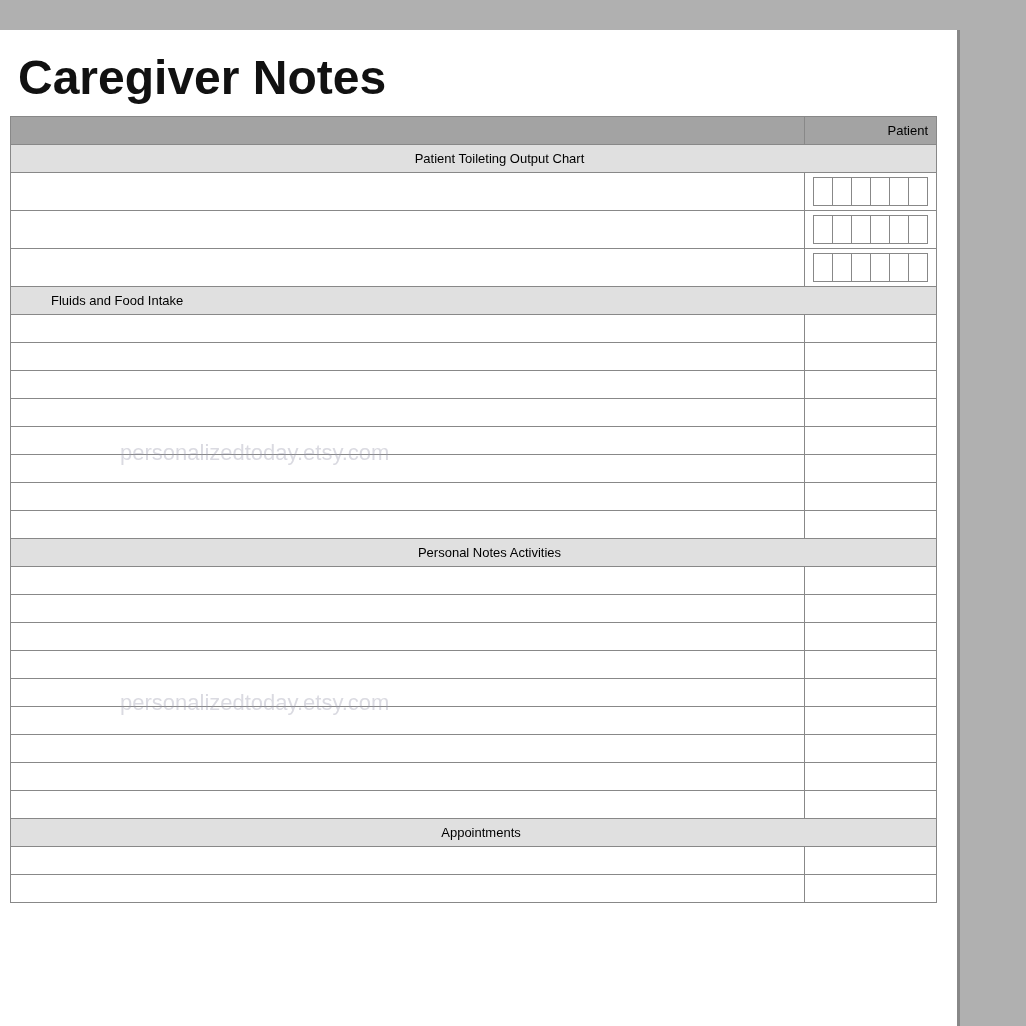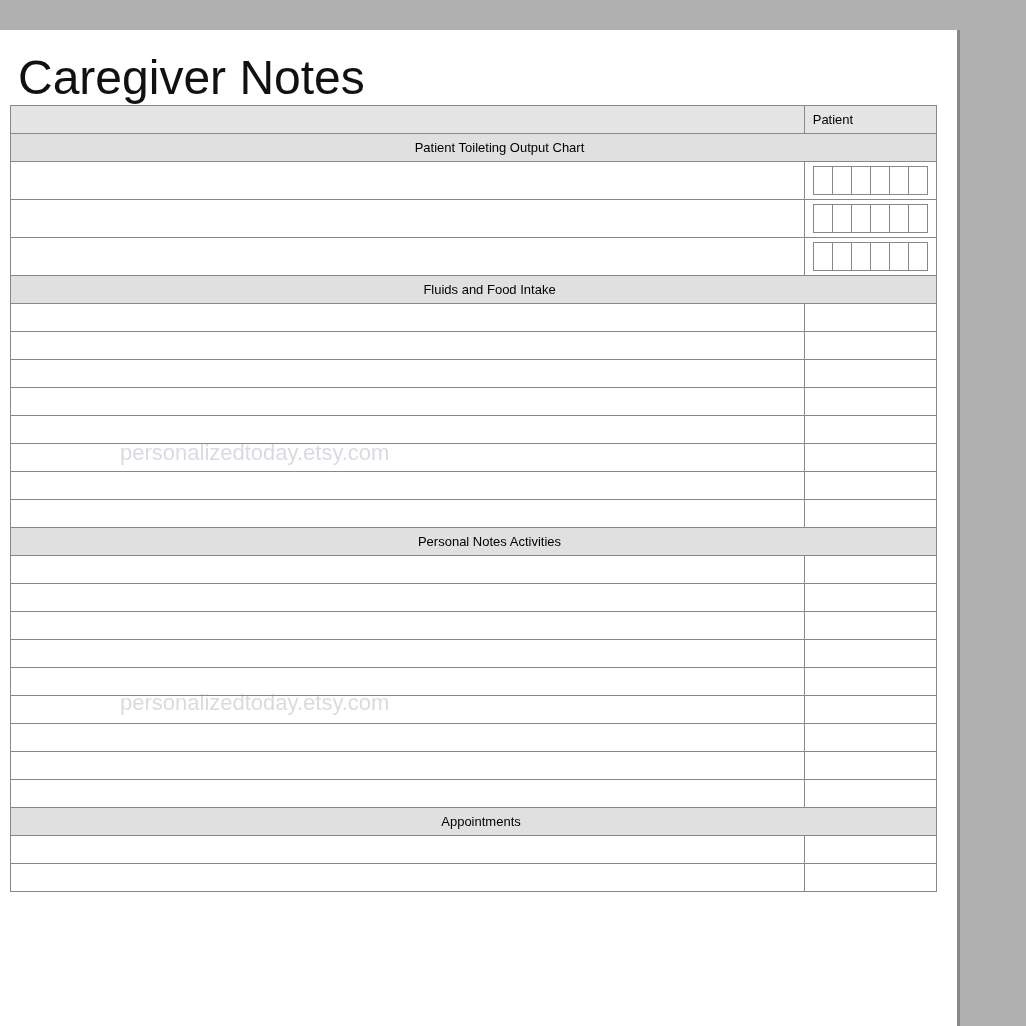--- a/index.html
+++ b/index.html
@@ -25,23 +25,23 @@
       margin: 30px 0 0 0;
       padding: 20px 20px 20px 10px;
       border-right: 3px solid #888;
       border-bottom: 3px solid #888;
       position: relative;
     }
 
     .page-title {
       font-family: Arial, sans-serif;
       font-size: 48px;
-      font-weight: normal;
+      font-weight: bold;
       color: #111;
-      margin-bottom: 0;
+      margin-bottom: 11px;
       padding-left: 8px;
     }
 
     .form-table {
       width: 100%;
       border-collapse: collapse;
       font-family: Arial, sans-serif;
       font-size: 13px;
     }
 
@@ -51,23 +51,23 @@
       height: 28px;
     }
 
     .section-header {
       background-color: #e0e0e0;
       font-weight: normal;
       text-align: left;
     }
 
     .label-cell {
-      background-color: #e5e5e5;
+      background-color: #a3a3a3;
       font-weight: normal;
-      text-align: left;
+      text-align: right;
     }
 
     .empty-row td {
       height: 28px;
       background: #fff;
     }
 
     .watermark {
       position: absolute;
       color: rgba(150, 150, 170, 0.35);
@@ -161,21 +161,21 @@
             <td style="border:1px solid #888; width:16.6%;"></td>
             <td style="border:1px solid #888; width:16.6%;"></td>
             <td style="border:1px solid #888; width:16.6%;"></td>
           </tr>
         </tbody>
             </table>
       </td>
     </tr>
 
     <tr>
-      <td class="section-header" colspan="2" style="text-align:center; padding-left:40px;">Fluids and Food Intake</td>
+      <td class="section-header" colspan="2" style="text-align:left; padding-left:40px;">Fluids and Food Intake</td>
     </tr>
 
     <tr class="empty-row">
           <td></td>
           <td></td>
         </tr>
     <tr class="empty-row">
           <td></td>
           <td></td>
         </tr>

